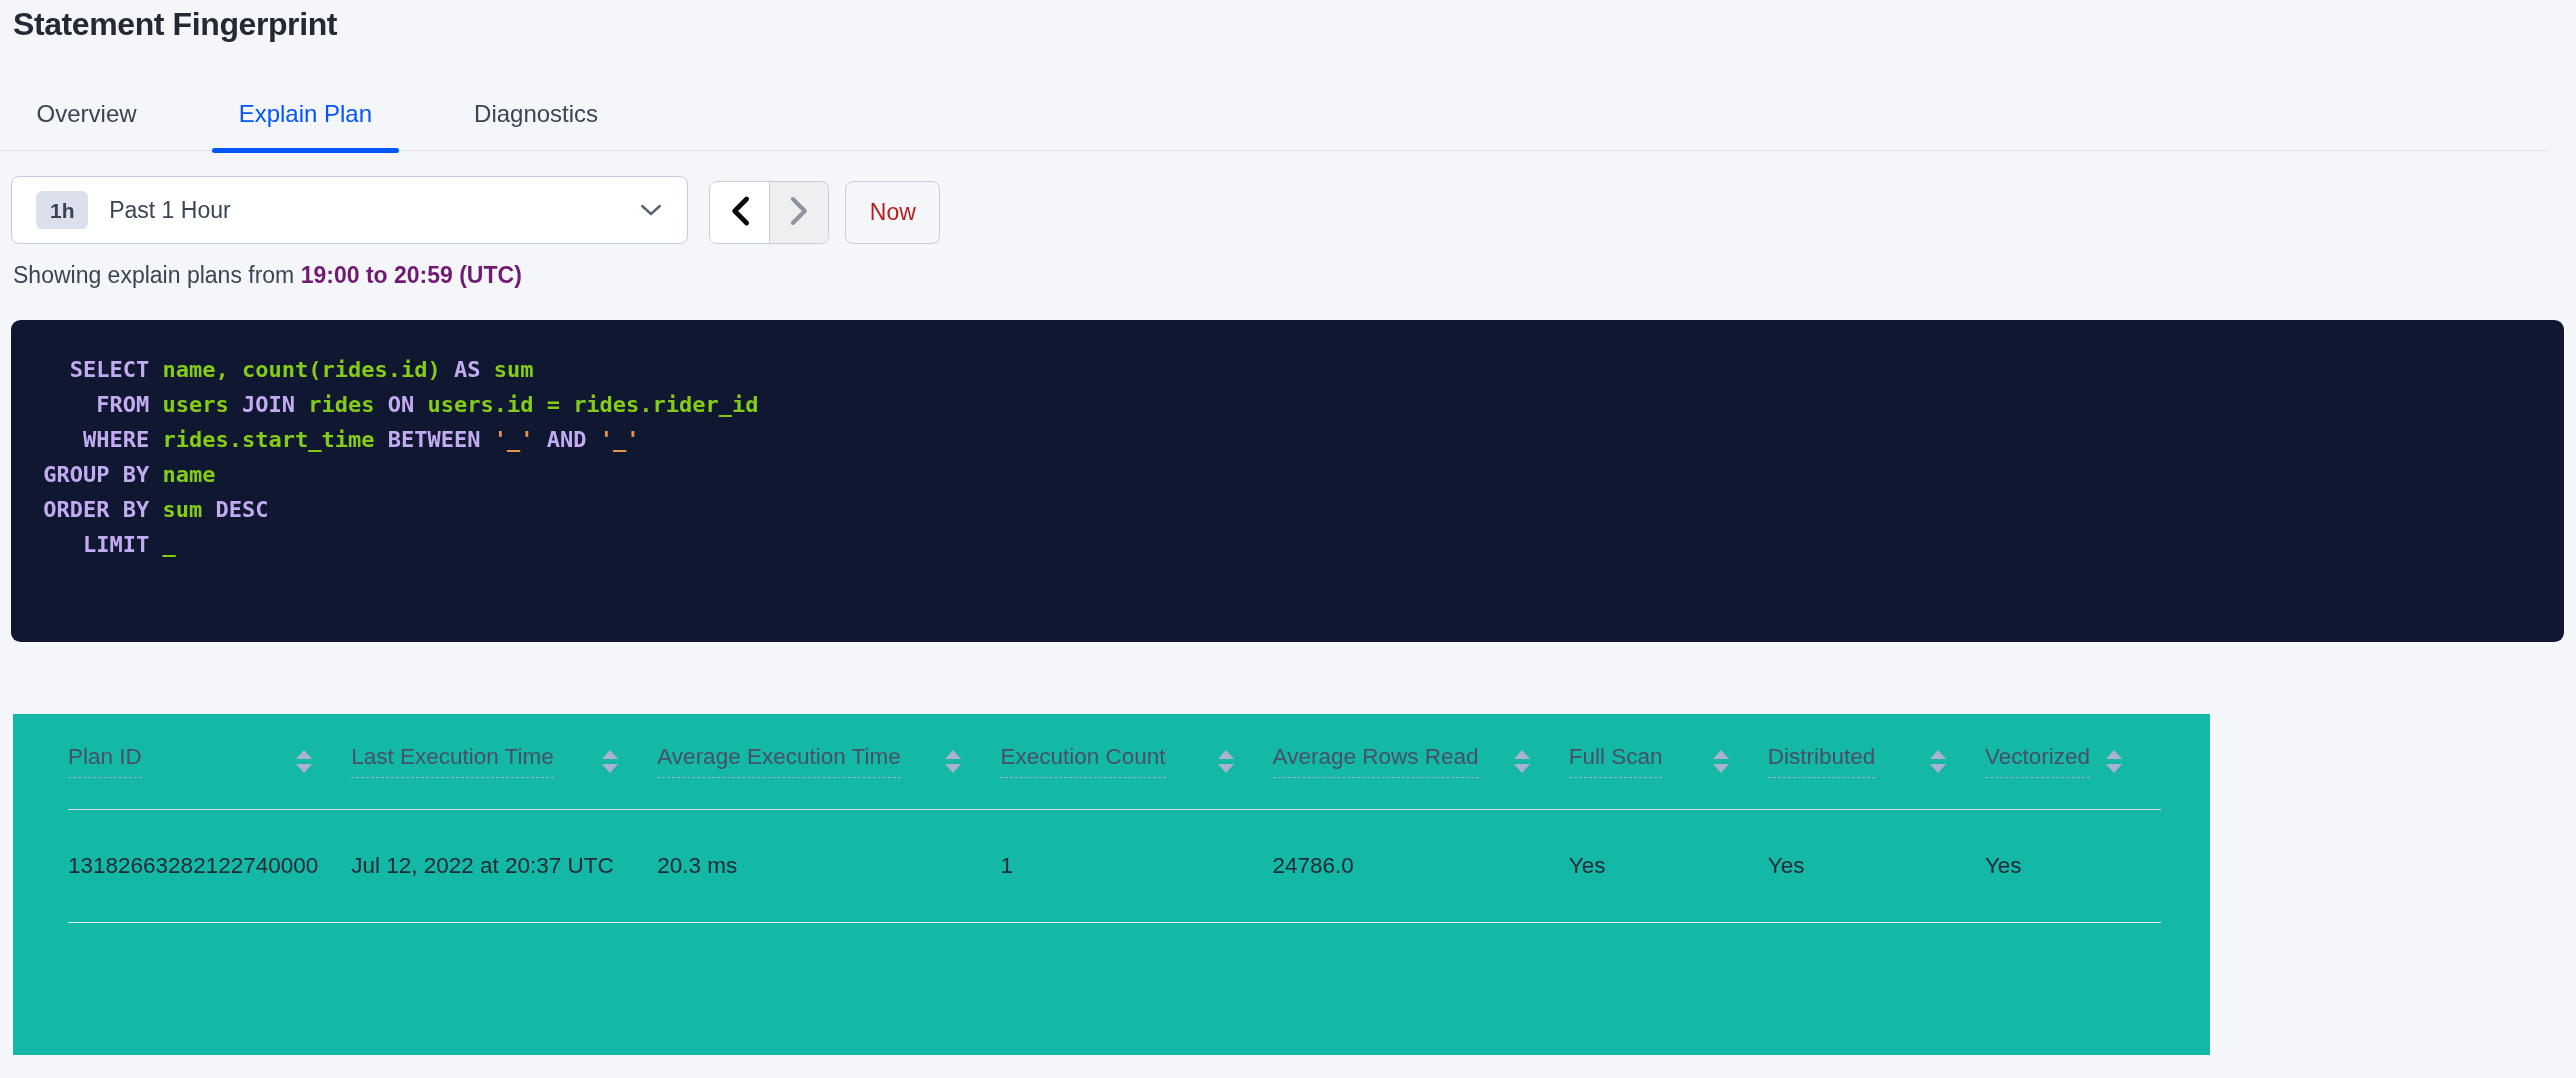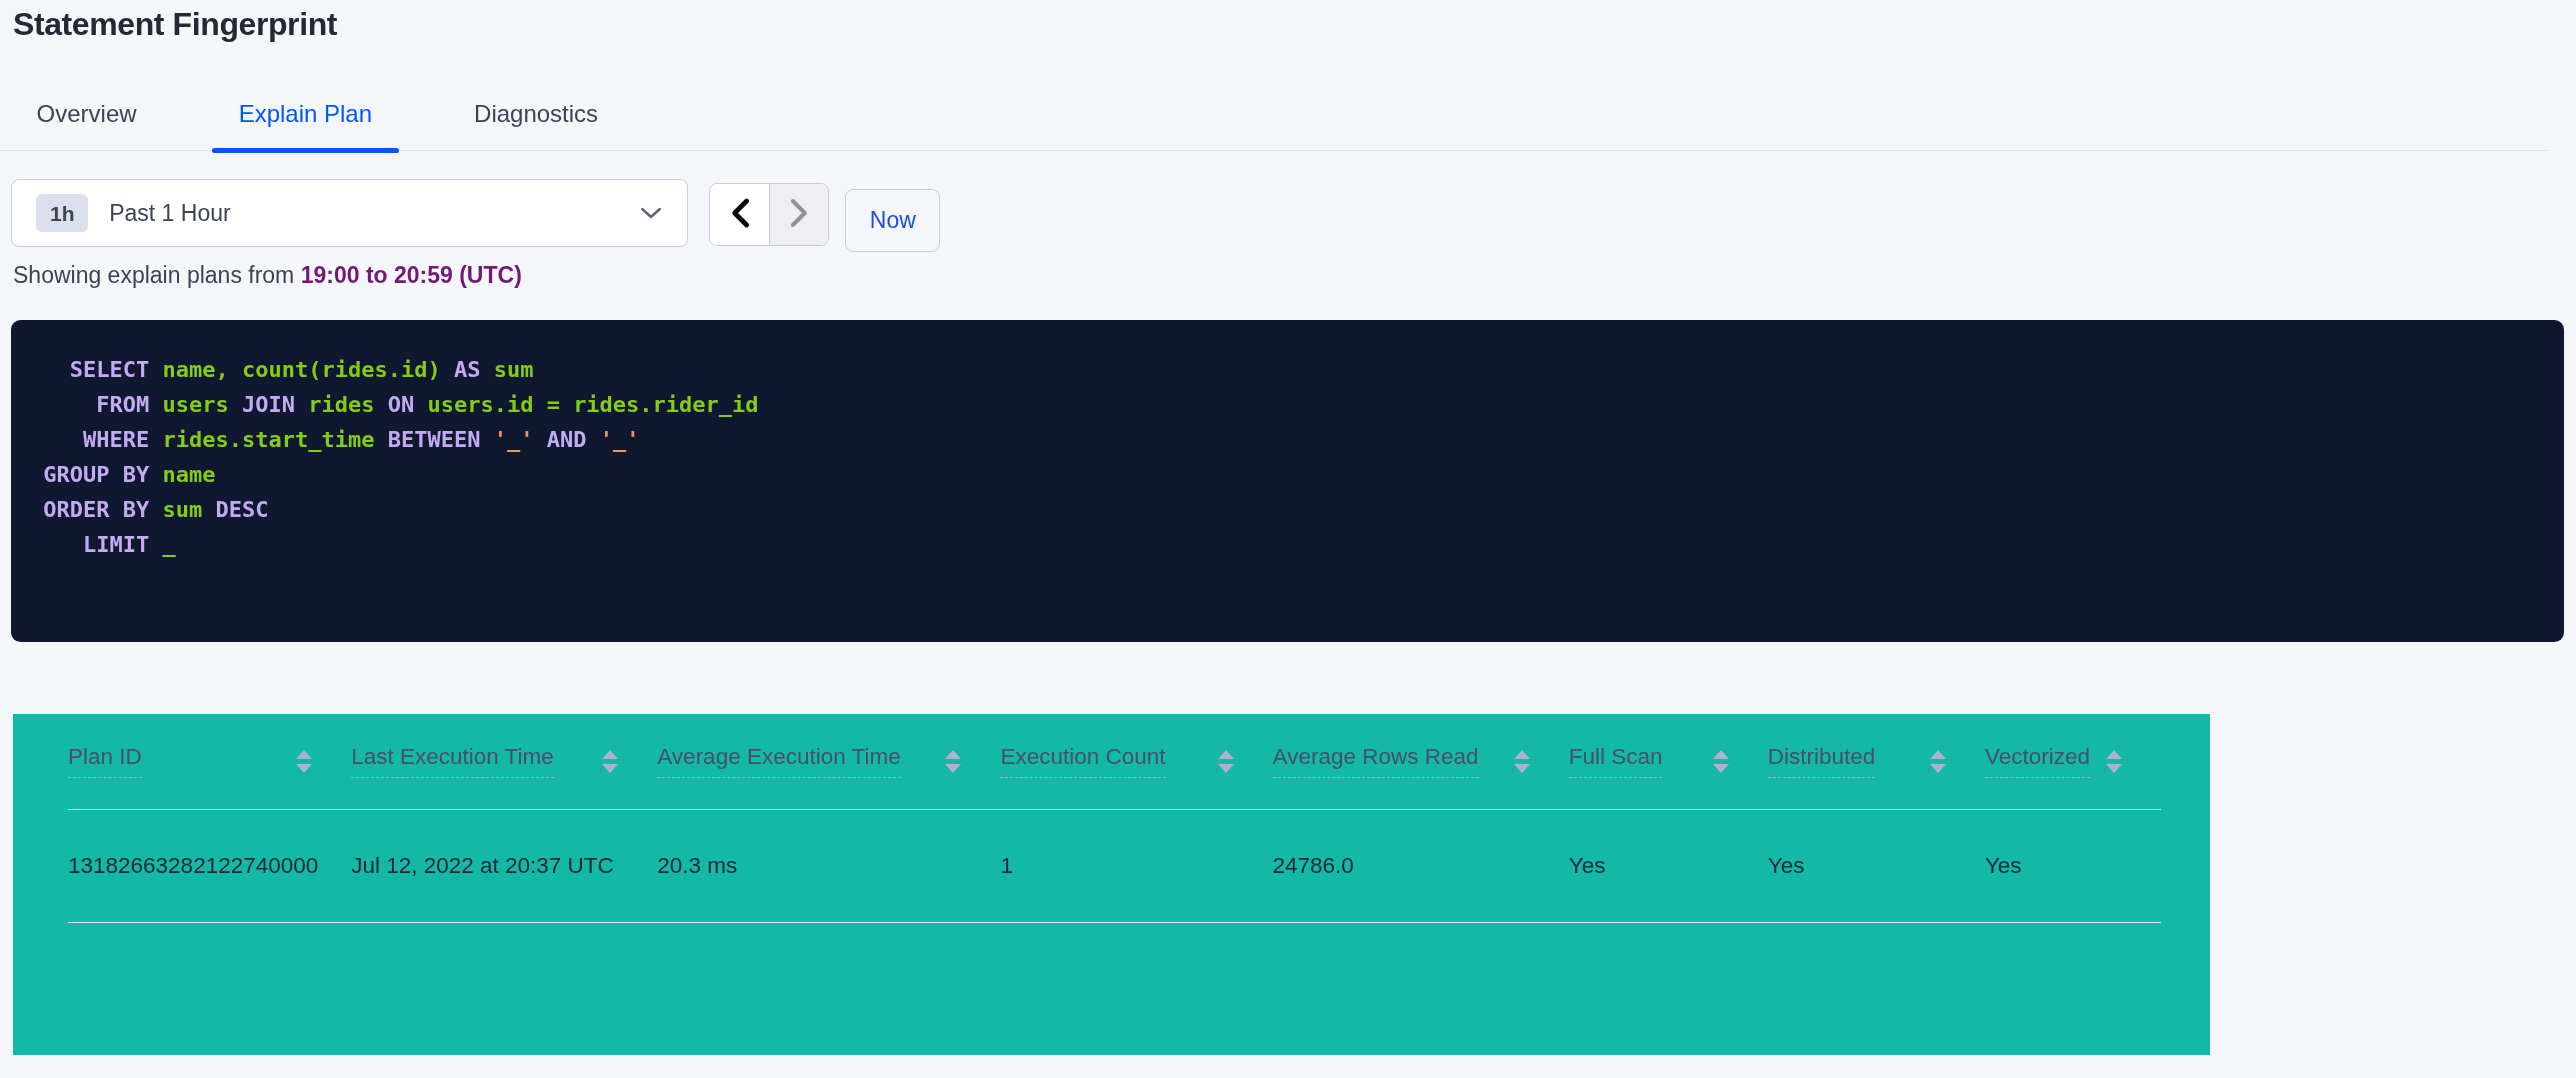--- a/index.html
+++ b/index.html
@@ -30,21 +30,21 @@
     padding:0 27px; margin-right:48px;
     font-size:24px; color:#394455; cursor:pointer; white-space:nowrap;
   }
   .tab.active { color:#0055ff; }
   .tab.active::after {
     content:""; position:absolute; left:0; right:0; bottom:-3.2px;
     height:5.6px; border-radius:3.2px; background:#0055ff;
   }
 
   
-  .controls { position:absolute; left:11.3px; top:174px; display:flex; align-items:center; }
+  .controls { position:absolute; left:11.3px; top:166px; display:flex; align-items:flex-end; }
   .range-select {
     width:677px; height:68px; background:#fff;
     border:1.6px solid #c6ccdf; border-radius:8px;
     display:flex; align-items:center; padding:0 24px; cursor:pointer;
   }
   .range-badge {
     background:#dce0ec; color:#394455;
     font-size:21px; font-weight:700;
     padding:8.8px 13.7px; border-radius:6.4px; margin-right:21px; line-height:1;
   }
@@ -59,21 +59,21 @@
   .arrow-btn {
     width:59px; height:100%; border:none; background:#fff;
     display:flex; align-items:center; justify-content:center; cursor:pointer;
   }
   .arrow-btn.next { background:#efeff1; border-left:1.6px solid #c9cedd; cursor:default; }
 
   .now-btn {
     margin-left:16px; margin-top:15px; width:95px; height:63px;
     background:transparent; border:1.6px solid #c6ccdf; border-radius:8px;
     font-family:"Liberation Sans", sans-serif;
-    font-size:23px; color:#1d4ed8; cursor:default;
+    font-size:23px; color:#b91c1c; cursor:default;
     display:flex; align-items:center; justify-content:center;
   }
 
   
   .status-line { position:absolute; left:13px; top:262px; font-size:23px; color:#394455; }
   .status-line strong { font-weight:700; color:#701a75; }
 
   
   .sql-box {
     position:absolute; left:11.3px; top:320px; width:2553px; height:322px;

